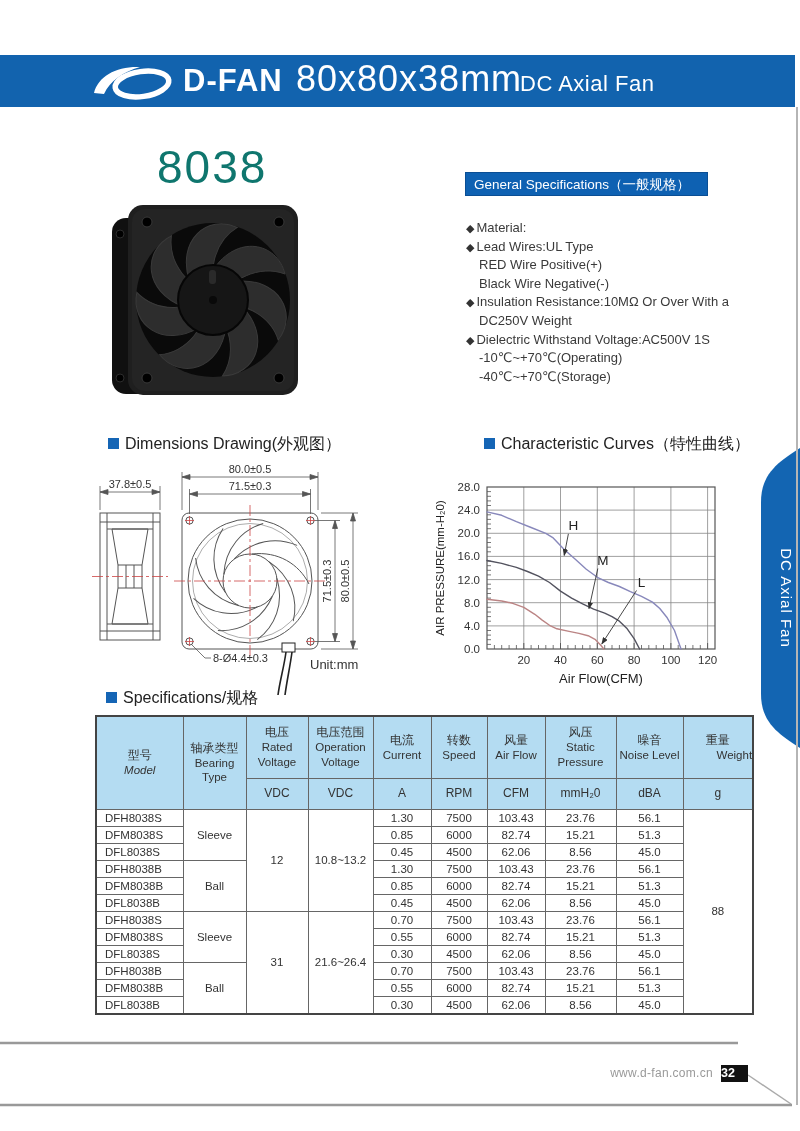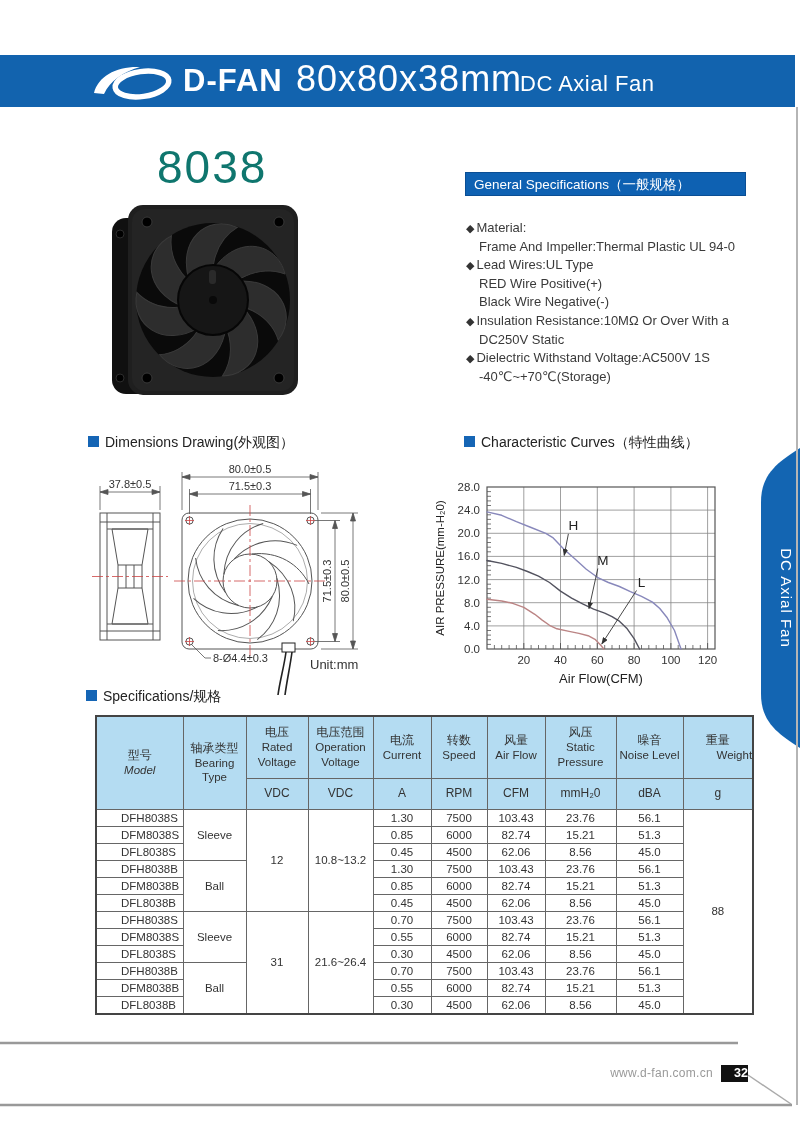--- a/index.html
+++ b/index.html
@@ -9,43 +9,43 @@
 
   
   .topbar{left:0;top:55px;width:795px;height:52px;background:#1263ae;}
   .brand{left:183px;top:63px;font-size:31px;font-weight:bold;color:#fff;letter-spacing:1px;}
   .hsize{left:296px;top:58px;font-size:36px;font-weight:400;color:#fff;letter-spacing:1px;}
   .hprod{left:520px;top:71px;font-size:22px;font-weight:400;color:#fff;letter-spacing:.5px;}
 
   .model-title{left:157px;top:140px;font-size:46px;color:#0f766e;letter-spacing:2px;}
 
   
-  .gs-head{left:465px;top:172px;width:281px;height:24px;background:#0e61b2;border:1px solid #0a4e94;
+  .gs-head{left:465px;top:172px;width:243px;height:24px;background:#0e61b2;border:1px solid #0a4e94;
            color:#fff;font-size:13.5px;line-height:24px;padding-left:8px;box-sizing:border-box;}
   .gs-list{left:466px;top:219px;width:310px;font-size:13px;color:#3a3a3a;}
   .spec-line{line-height:18.6px;white-space:nowrap;}
   .spec-line .dia{color:#333;margin-right:2px;font-size:11px;}
   .spec-line.cont{padding-left:13px;}
 
-  .sec-head{font-size:14px;color:#222;}
+  .sec-head{font-size:16px;color:#222;margin-left:20px;}
   .sec-head .sq{display:inline-block;width:11px;height:11px;background:#1565b5;margin-right:6px;}
 
   
   .spec-table{left:95px;top:715px;border-collapse:collapse;table-layout:fixed;font-size:11.5px;color:#333;}
   .spec-table th,.spec-table td{border:1px solid #666;text-align:center;padding:0;overflow:hidden;}
   .spec-table{border:2px solid #444;}
   .spec-table th{background:#b4dcf2;font-weight:400;font-size:12px;line-height:1.25;}
   .spec-table td{height:16px;background:#fff;}
-  .spec-table td.model{text-align:left;padding-left:24px;}
+  .spec-table td.model{text-align:left;padding-left:8px;}
   .hr1{height:62px;} .hr2{height:31px;}
 
   
   .website{left:555px;top:1066px;width:158px;text-align:right;font-size:12px;color:#999;letter-spacing:.3px;}
   .pagebox{left:721px;top:1065px;width:27px;height:17px;background:#111;color:#fff;font-size:12.5px;
-           font-weight:bold;text-align:right;line-height:17px;}
+           font-weight:bold;text-align:left;line-height:17px;}
   .rightline{left:796px;top:107px;width:1.5px;height:998px;background:#b5b5b5;}
 
   svg text{font-family:"Liberation Sans","DejaVu Sans",sans-serif;}
 </style>
 </head>
 <body>
 
 <div id="page">
 
   <div class="abs topbar"></div>
@@ -85,27 +85,27 @@
     <rect x="99" y="68" width="7" height="14" rx="3" fill="#2a2a2a"></rect>
     <circle cx="37" cy="20" r="5" fill="#000" stroke="#383838"></circle>
     <circle cx="169" cy="20" r="5" fill="#000" stroke="#383838"></circle>
     <circle cx="37" cy="176" r="5" fill="#000" stroke="#383838"></circle>
     <circle cx="169" cy="176" r="5" fill="#000" stroke="#383838"></circle>
   </svg>
 
   <div class="abs gs-head">General Specifications（一般规格）</div>
   <div class="abs gs-list" id="spec-list">
       <div class="spec-line b"><span class="dia">◆</span>Material:</div>
-      <div class="spec-line cont">Frame And Impeller:Thermal Plastic UL 94-0</div>
       <div class="spec-line b"><span class="dia">◆</span>Lead Wires:UL Type</div>
       <div class="spec-line cont">RED Wire Positive(+)</div>
       <div class="spec-line cont">Black Wire Negative(-)</div>
       <div class="spec-line b"><span class="dia">◆</span>Insulation Resistance:10MΩ Or Over With a</div>
-      <div class="spec-line cont">DC250V Static</div>
+      <div class="spec-line cont">DC250V Weight</div>
       <div class="spec-line b"><span class="dia">◆</span>Dielectric Withstand Voltage:AC500V 1S</div>
+      <div class="spec-line cont">-10℃~+70℃(Operating)</div>
       <div class="spec-line cont">-40℃~+70℃(Storage)</div>
     </div>
 
   <div class="abs sec-head" style="left:88px;top:434px">
     <span class="sq"></span><span>Dimensions Drawing(外观图）</span>
   </div>
   <div class="abs sec-head" style="left:464px;top:434px">
     <span class="sq"></span><span>Characteristic Curves（特性曲线）</span>
   </div>
   <div class="abs sec-head" style="left:86px;top:688px">

